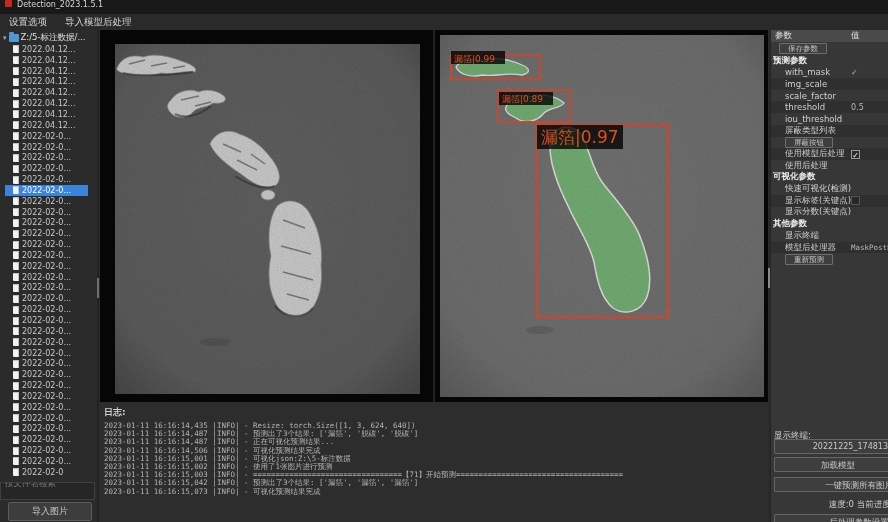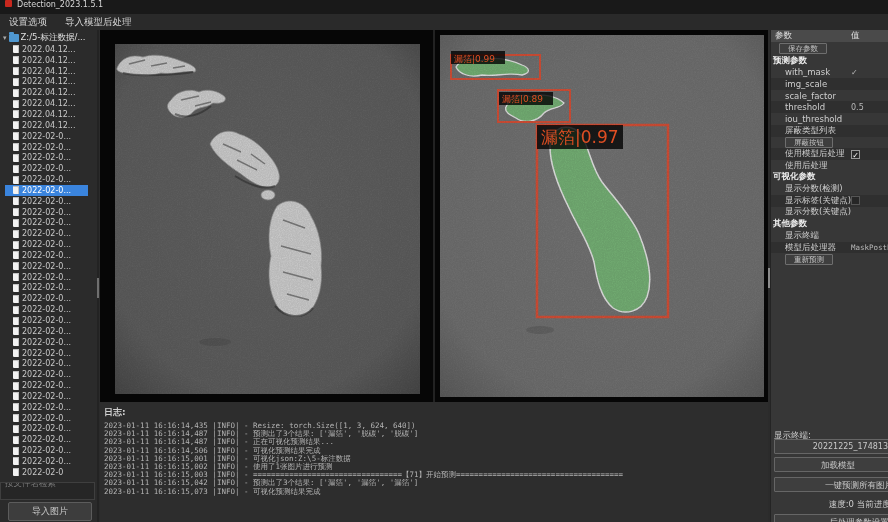--- a/index.html
+++ b/index.html
@@ -408,21 +408,21 @@
       </div>
       <div class="p-row stripe">
         <span class="p-label">使用模型后处理</span>
         <span class="cb">✓</span>
       </div>
       <div class="p-row">
         <span class="p-label">使用后处理</span>
       </div>
       <div class="p-section">可视化参数</div>
       <div class="p-row">
-        <span class="p-label">显示分数(检测)</span>
+        <span class="p-label">快速可视化(检测)</span>
       </div>
       <div class="p-row stripe">
         <span class="p-label">显示标签(关键点)</span>
         <span class="cb empty"></span>
       </div>
       <div class="p-row">
         <span class="p-label">显示分数(关键点)</span>
       </div>
       <div class="p-section">其他参数</div>
       <div class="p-row">

